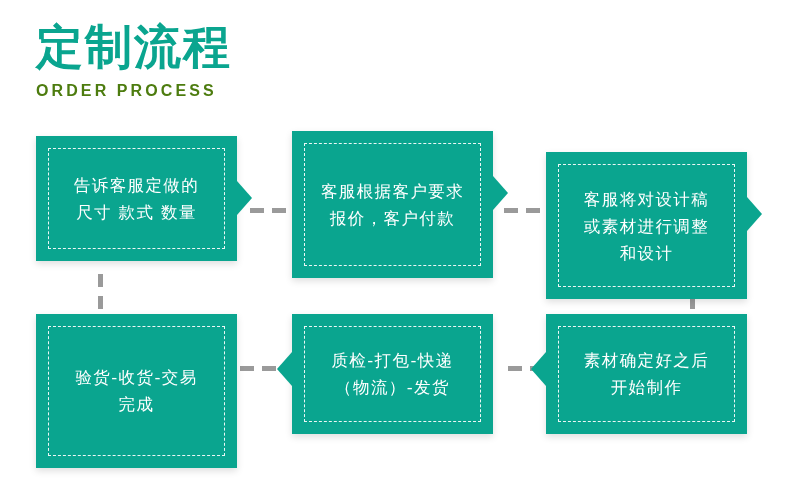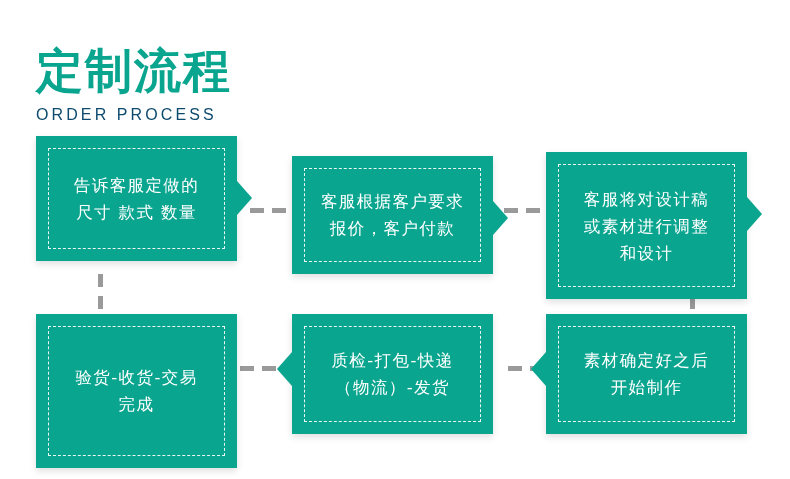--- a/index.html
+++ b/index.html
@@ -29,28 +29,27 @@
     width: 400px;
   }
   .title {
     font-size: 47px;
     font-weight: bold;
     color: #0aa58f;
     line-height: 1.08;
     letter-spacing: 2px;
     font-family: "DejaVu Sans", "Liberation Sans", sans-serif;
     white-space: nowrap;
-    margin-top: 24px;
   }
   .subtitle {
     margin-top: 9px;
     font-size: 16px;
-    color: #0c4a6e;
+    color: #4d7c0f;
     letter-spacing: 3.1px;
-    font-weight: normal;
+    font-weight: bold;
     white-space: nowrap;
   }
 
   
   .box {
     position: absolute;
     background: #0aa58f;
     box-sizing: border-box;
     box-shadow: 0 3px 7px rgba(0,0,0,0.13);
   }
@@ -130,21 +129,21 @@
   <div class="conn-h" style="left:240px; top:366px; width:44px;"></div>
   <div class="conn-v" style="left:98px; top:274px; height:40px;"></div>
 
   <div class="box" style="left:36px; top:136px; width:201px; height:125px;">
     <div class="inner"></div>
     <div class="label">告诉客服定做的
 尺寸 款式 数量</div>
     <div class="notch notch-right" style="left:201px; top:45px;"></div>
   </div>
 
-  <div class="box" style="left:292px; top:156px; width:201px; height:118px;">
+  <div class="box" style="left:292px; top:131px; width:201px; height:147px;">
     <div class="inner"></div>
     <div class="label">客服根据客户要求
 报价，客户付款</div>
     <div class="notch notch-right" style="left:201px; top:45px;"></div>
   </div>
 
   <div class="box" style="left:546px; top:152px; width:201px; height:147px;">
     <div class="inner"></div>
     <div class="label">客服将对设计稿
 或素材进行调整

